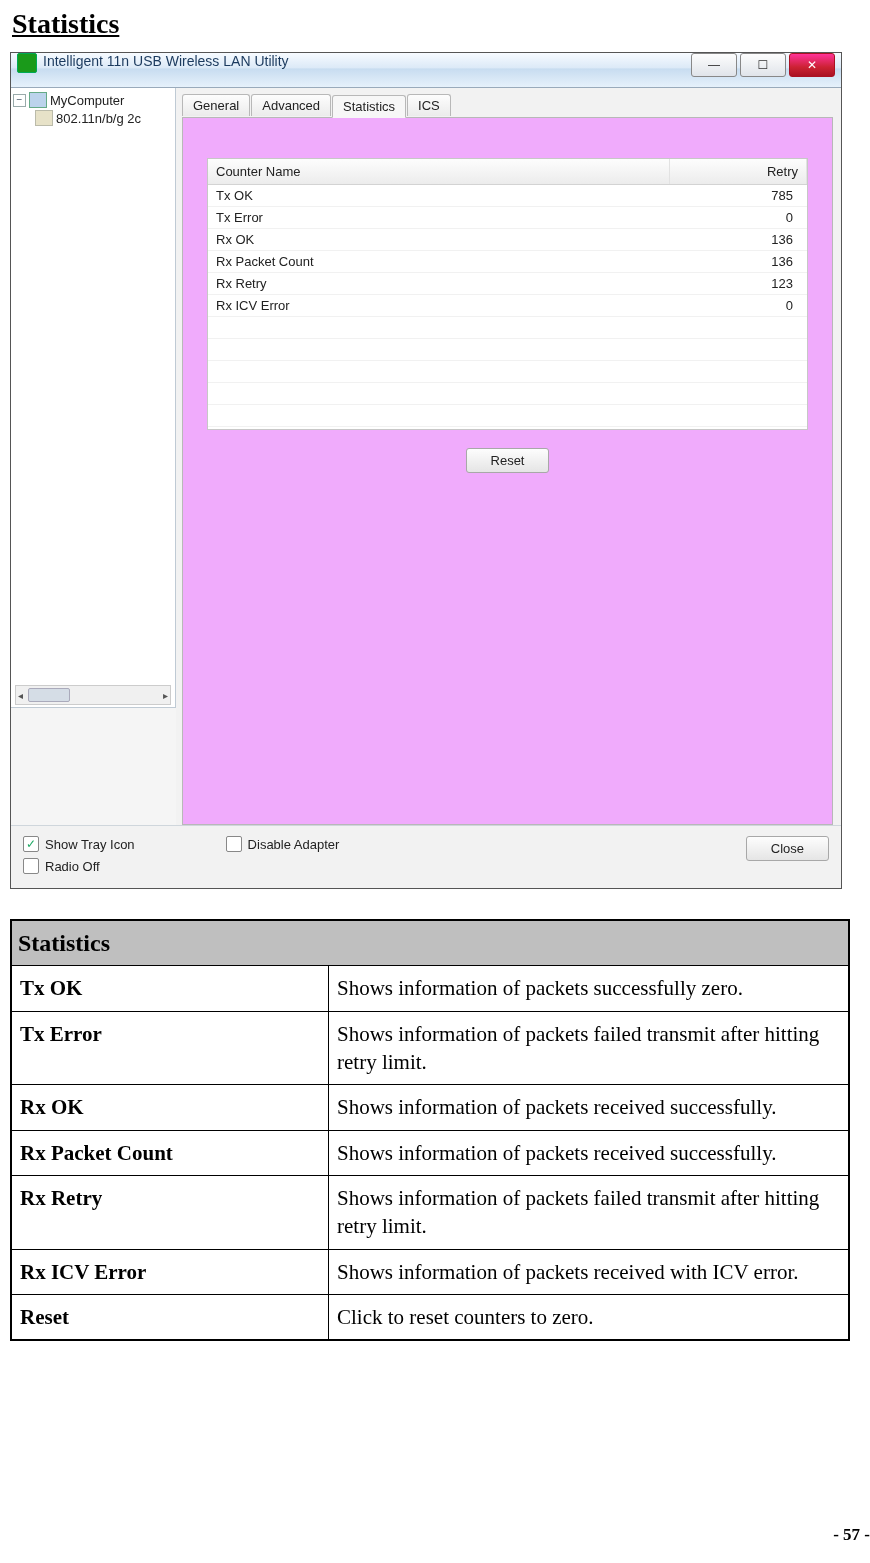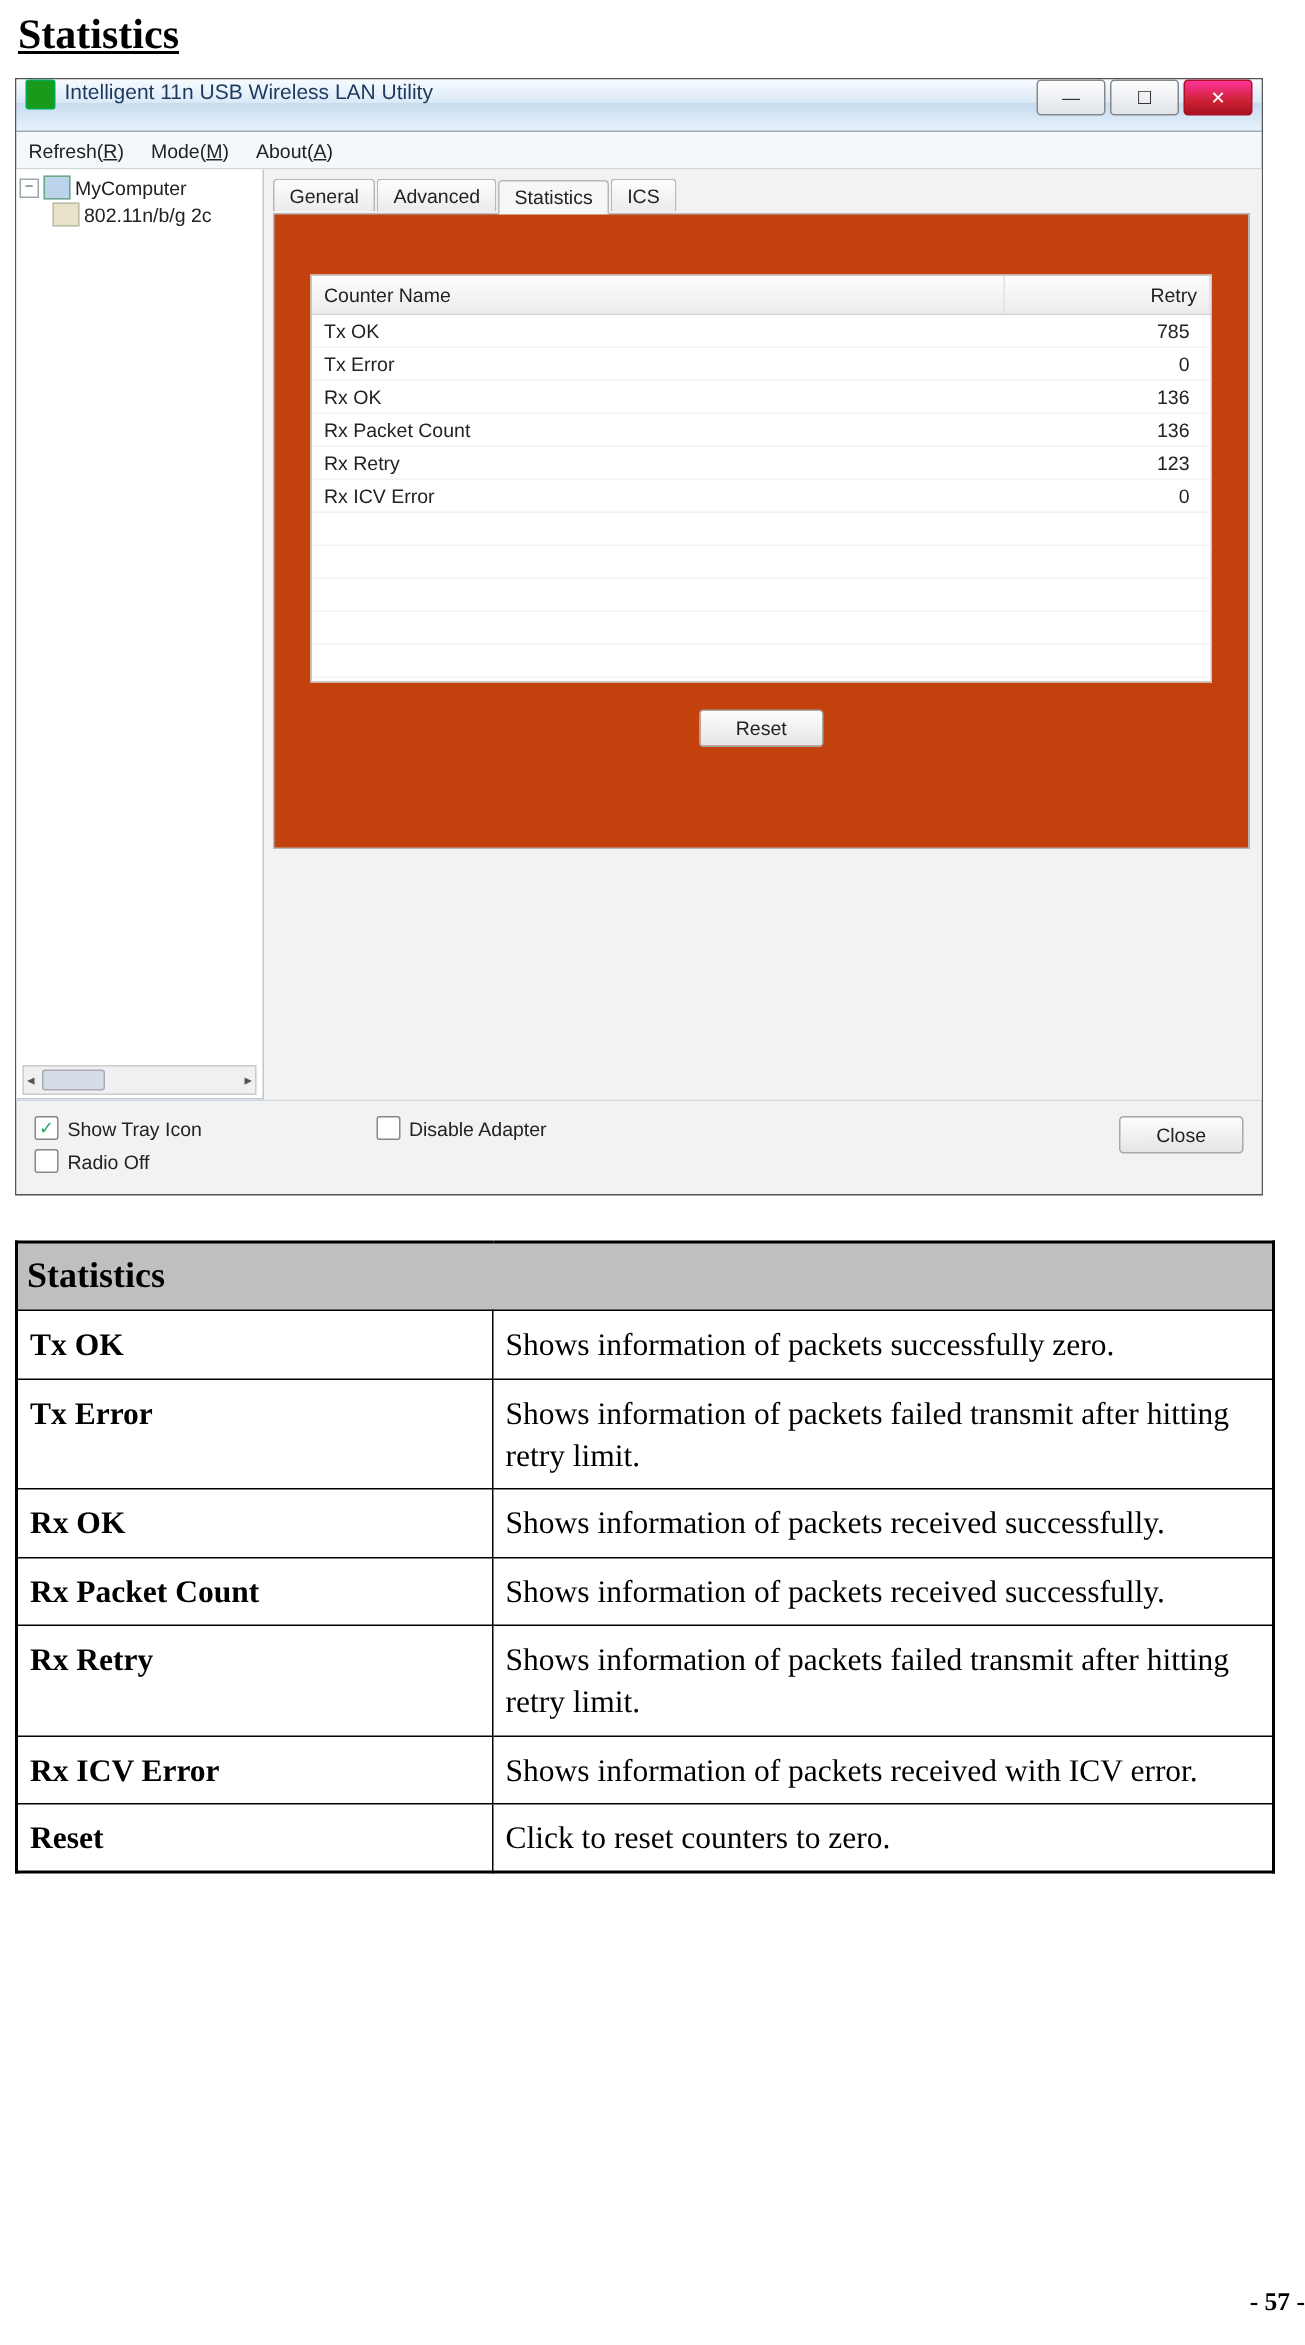--- a/index.html
+++ b/index.html
@@ -112,22 +112,22 @@
     color:#222;
   }
   .tab.active{
     background:#f7f7f7;
     position:relative;top:1px;
     border-bottom:1px solid #f7f7f7;
     z-index:2;
   }
   .tabpanel{
     border:1px solid #b8b8b8;
-    background:#c2410c;
-    height:424px;
+    background:#f0abfc;
+    height:708px;
     padding:40px 24px 0 24px;
     box-sizing:border-box;
   }
   .grid{
     background:#fff;
     border:1px solid #c7c7c7;
     height:270px;
     font-size:13px;
   }
   .grid .ghead{
@@ -198,25 +198,20 @@
 <div class="win">
   <div class="titlebar">
     <span class="app-icon"></span>
     <span class="title">Intelligent 11n USB Wireless LAN Utility</span>
     <div class="win-btns">
       <span class="win-btn">—</span>
       <span class="win-btn">☐</span>
       <span class="win-btn close">✕</span>
     </div>
   </div>
-  <div class="menubar">
-    <span>Refresh(<u>R</u>)</span>
-    <span>Mode(<u>M</u>)</span>
-    <span>About(<u>A</u>)</span>
-  </div>
   <div class="win-body">
     <div class="tree">
       <div class="tree-row">
         <span class="tog">−</span>
         <span class="ticon"></span>
         <span>MyComputer</span>
       </div>
       <div class="tree-row tree-child">
         <span class="ticon" style="background:#e7e2c8;border-color:#bba"></span>
         <span>802.11n/b/g 2c</span>
@@ -297,21 +292,21 @@
     <div class="chkcol">
       <label class="chk">
         <span class="box">✓</span>
         <span>Show Tray Icon</span>
       </label>
       <label class="chk">
         <span class="box"></span>
         <span>Radio Off</span>
       </label>
     </div>
-    <div class="chkcol" style="margin-left:116px">
+    <div class="chkcol" style="margin-left:91px">
       <label class="chk">
         <span class="box"></span>
         <span>Disable Adapter</span>
       </label>
     </div>
     <div class="right">
       <button class="btn">Close</button>
     </div>
   </div>
 </div>

